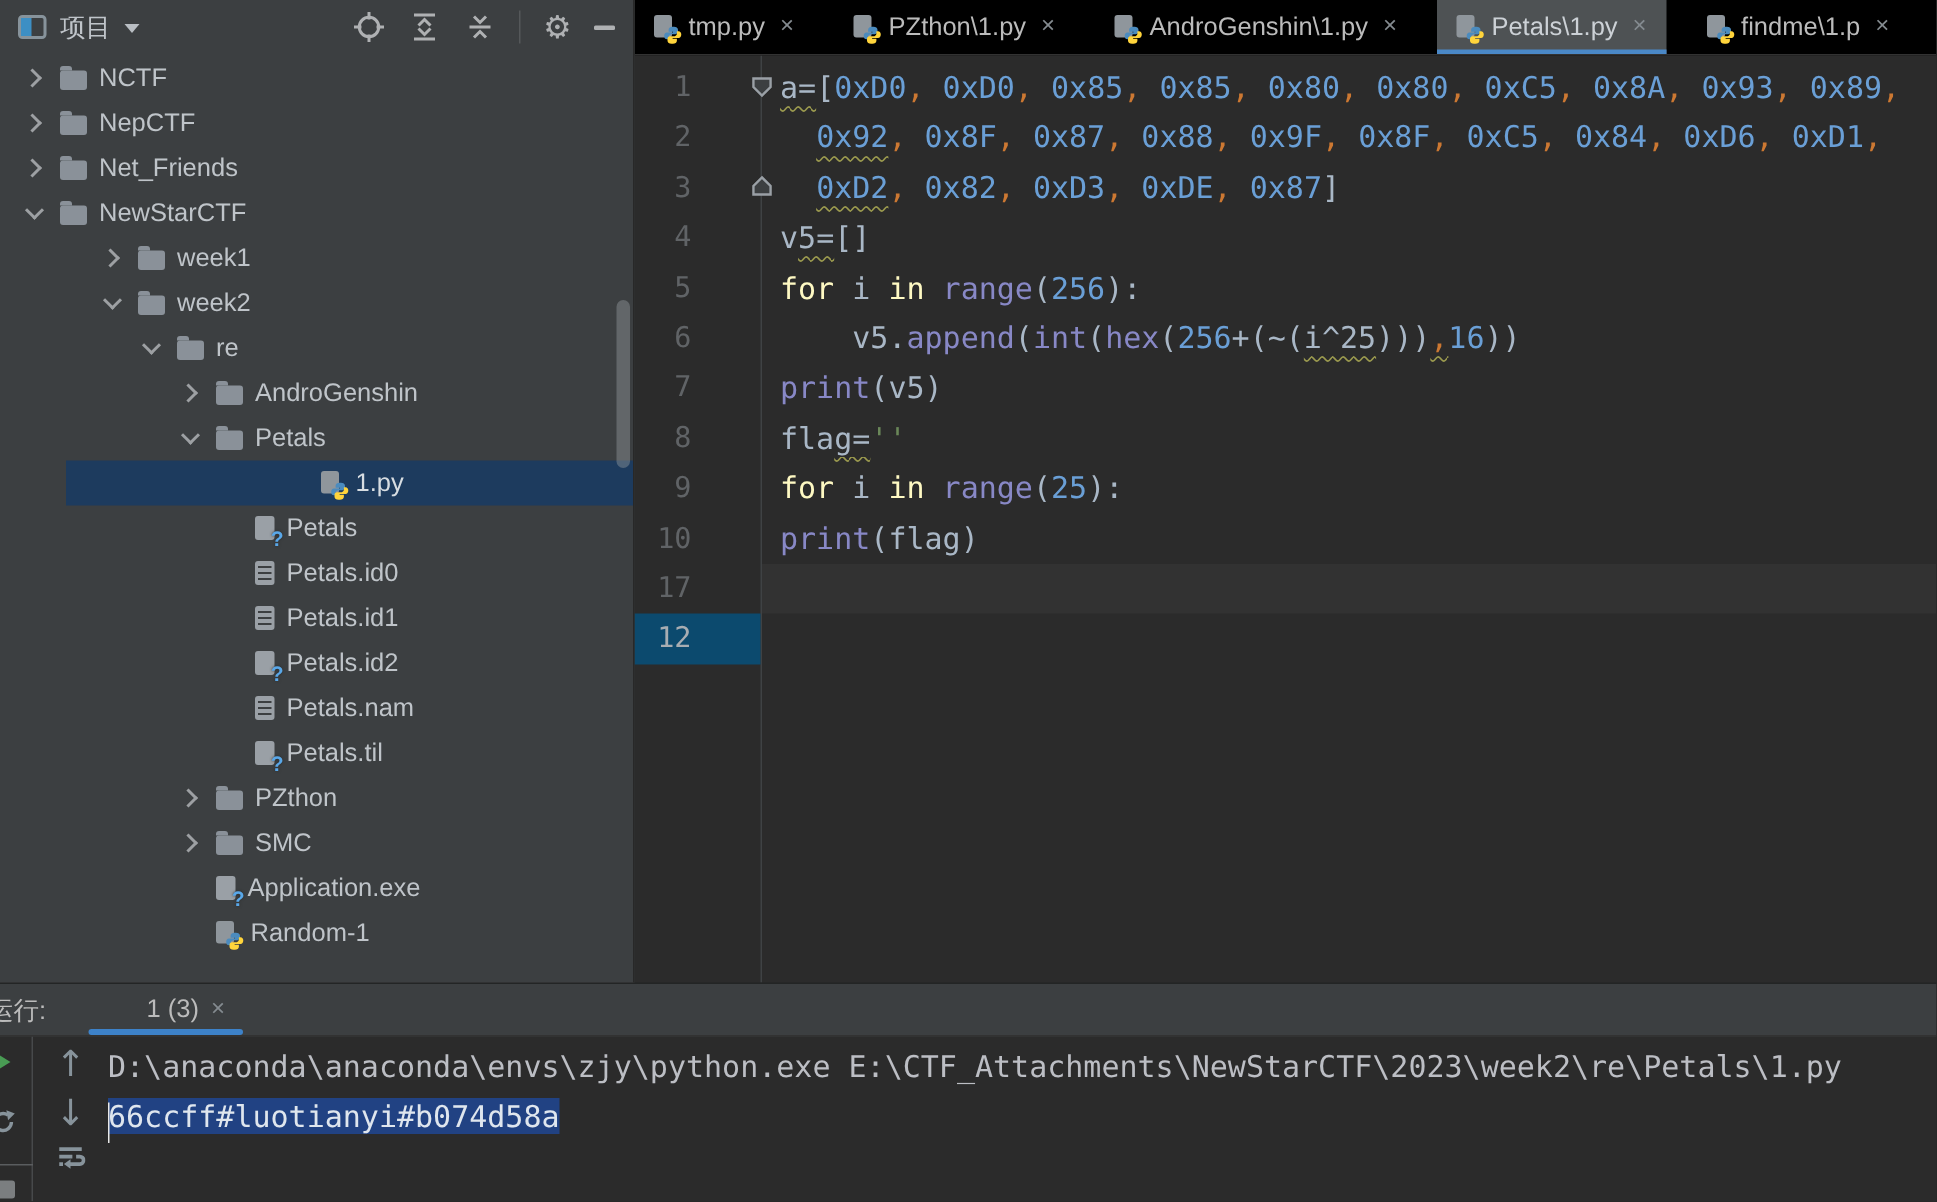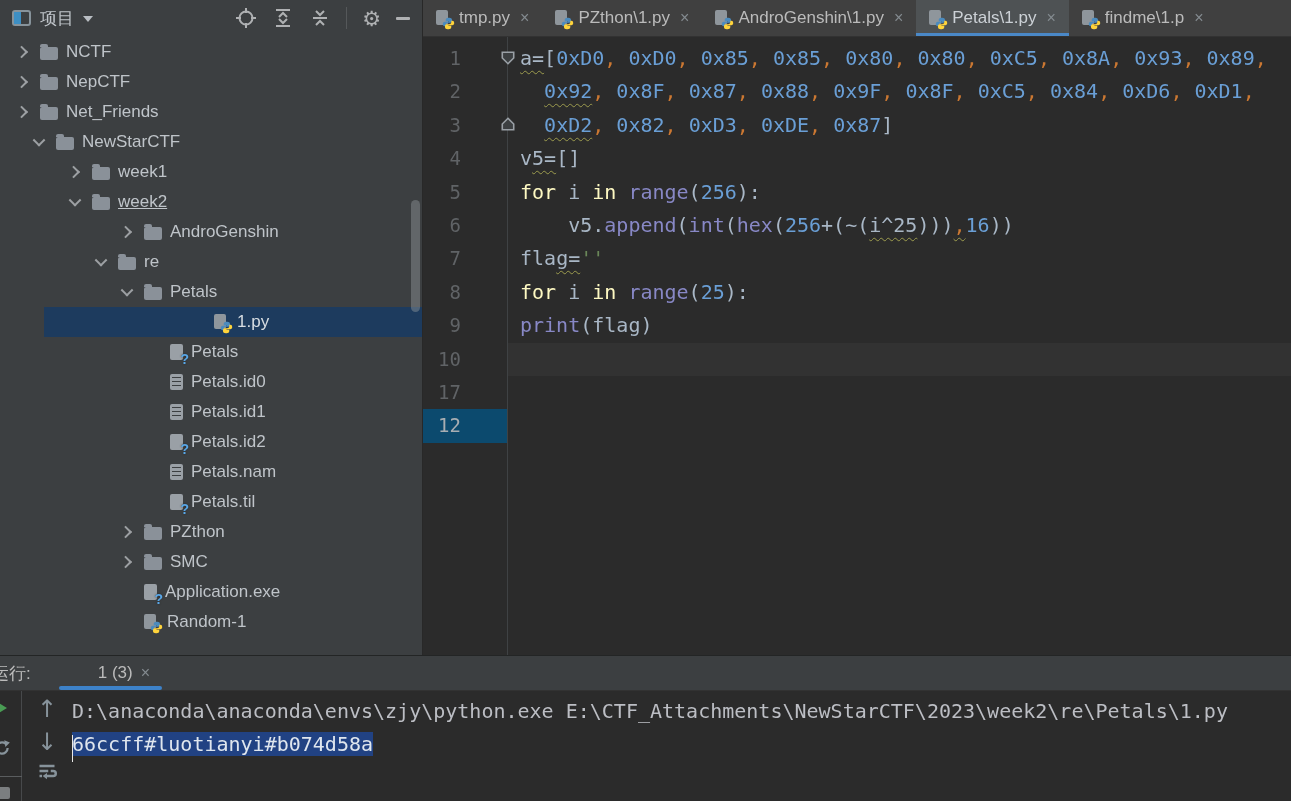--- a/index.html
+++ b/index.html
@@ -42,22 +42,22 @@
   .q-badge { position:absolute; right:-6px; bottom:-7px; color:#59a7e8; font-size:14px; font-weight:bold;
              text-shadow:0 0 2px #2b2b2b; }
   .ic-pyfile { width:15px; height:17px; }
   .ic-pyfile .page { position:absolute; left:0; top:0; width:12px; height:15px; background:#8f969c; border-radius:2px; }
   .ic-pyfile svg { position:absolute; right:-4px; bottom:-3px; }
   .tree-scrollbar { position:absolute; right:2px; top:200px; width:9px; height:112px;
                     background:rgba(145,150,155,.45); border-radius:5px; }
 
   
   .editor-area { flex:1; display:flex; flex-direction:column; background:#2b2b2b; overflow:hidden; }
-  .tabbar { height:37px; flex:0 0 auto; background:#404040; display:flex; border-bottom:1px solid #323232;
-            overflow:hidden; }
+  .tabbar { height:37px; flex:0 0 auto; background:#000000; display:flex; border-bottom:1px solid #323232;
+            overflow:hidden;gap:14px; }
   .tab { display:flex; align-items:center; gap:8px; padding:0 13px; color:#bbbbbb; font-size:17px;
          position:relative; white-space:nowrap; flex:0 0 auto; }
   .tab.active { background:#4e5254; color:#ccd1d6; }
   .tab.active::after { content:""; position:absolute; left:0; right:0; bottom:0; height:3px; background:#4a88c7; }
   .tab .close { color:#848b90; font-size:16px; margin-left:2px; }
   .tab .ic-pyfile { margin:0; }
 
   .editor { flex:1; display:flex; position:relative; overflow:hidden;
             font-family:"DejaVu Sans Mono", monospace; font-size:20px; line-height:33.4px; }
   .gutter { width:85px; flex:0 0 auto; border-right:1px solid #3f4244; color:#606366; padding-top:5px; }
@@ -138,44 +138,44 @@
           <div class="trow" style="padding-left: 12px;">
             <span class="chev right"></span>
             <span class="ic ic-folder"></span>
             <span class="label">NepCTF</span>
           </div>
           <div class="trow" style="padding-left: 12px;">
             <span class="chev right"></span>
             <span class="ic ic-folder"></span>
             <span class="label">Net_Friends</span>
           </div>
-          <div class="trow" style="padding-left: 28px;">
+          <div class="trow" style="padding-left: 12px;">
             <span class="chev down"></span>
             <span class="ic ic-folder"></span>
             <span class="label">NewStarCTF</span>
           </div>
           <div class="trow" style="padding-left: 64px;">
             <span class="chev right"></span>
             <span class="ic ic-folder"></span>
             <span class="label">week1</span>
           </div>
-          <div class="trow" style="padding-left: 64px; text-decoration: underline;">
+          <div class="trow" style="padding-left: 64px;">
             <span class="chev down"></span>
             <span class="ic ic-folder"></span>
             <span class="label">week2</span>
-          </div>
-          <div class="trow" style="padding-left: 116px;">
-            <span class="chev right"></span>
-            <span class="ic ic-folder"></span>
-            <span class="label">AndroGenshin</span>
           </div>
           <div class="trow" style="padding-left: 90px;">
             <span class="chev down"></span>
             <span class="ic ic-folder"></span>
             <span class="label">re</span>
+          </div>
+          <div class="trow" style="padding-left: 116px;">
+            <span class="chev right"></span>
+            <span class="ic ic-folder"></span>
+            <span class="label">AndroGenshin</span>
           </div>
           <div class="trow" style="padding-left: 116px;">
             <span class="chev down"></span>
             <span class="ic ic-folder"></span>
             <span class="label">Petals</span>
           </div>
           <div class="trow selected" style="padding-left: 142px; margin-left: 44px;">
             <span class="chev-spacer"></span>
             <span class="ic ic-pyfile">
               <span class="page"></span>
@@ -327,20 +327,21 @@
             <div class="ln">17</div>
             <div class="ln active">12</div>
           </div>
         <div class="code" id="code">
             <div class="code-line"><span class="tk d w">a=</span><span class="tk d">[</span><span class="tk n">0xD0</span><span class="tk c">, </span><span class="tk n">0xD0</span><span class="tk c">, </span><span class="tk n">0x85</span><span class="tk c">, </span><span class="tk n">0x85</span><span class="tk c">, </span><span class="tk n">0x80</span><span class="tk c">, </span><span class="tk n">0x80</span><span class="tk c">, </span><span class="tk n">0xC5</span><span class="tk c">, </span><span class="tk n">0x8A</span><span class="tk c">, </span><span class="tk n">0x93</span><span class="tk c">, </span><span class="tk n">0x89</span><span class="tk c">,</span></div>
             <div class="code-line"><span class="tk d">  </span><span class="tk n w">0x92</span><span class="tk c">, </span><span class="tk n">0x8F</span><span class="tk c">, </span><span class="tk n">0x87</span><span class="tk c">, </span><span class="tk n">0x88</span><span class="tk c">, </span><span class="tk n">0x9F</span><span class="tk c">, </span><span class="tk n">0x8F</span><span class="tk c">, </span><span class="tk n">0xC5</span><span class="tk c">, </span><span class="tk n">0x84</span><span class="tk c">, </span><span class="tk n">0xD6</span><span class="tk c">, </span><span class="tk n">0xD1</span><span class="tk c">,</span></div>
             <div class="code-line"><span class="tk d">  </span><span class="tk n w">0xD2</span><span class="tk c">, </span><span class="tk n">0x82</span><span class="tk c">, </span><span class="tk n">0xD3</span><span class="tk c">, </span><span class="tk n">0xDE</span><span class="tk c">, </span><span class="tk n">0x87</span><span class="tk d">]</span></div>
             <div class="code-line"><span class="tk d">v</span><span class="tk d w">5=</span><span class="tk d">[]</span></div>
             <div class="code-line"><span class="tk k">for</span><span class="tk d"> i </span><span class="tk k">in</span><span class="tk d"> </span><span class="tk f">range</span><span class="tk d">(</span><span class="tk n">256</span><span class="tk d">):</span></div>
             <div class="code-line"><span class="tk d">    v5.</span><span class="tk f">append</span><span class="tk d">(</span><span class="tk f">int</span><span class="tk d">(</span><span class="tk f">hex</span><span class="tk d">(</span><span class="tk n">256</span><span class="tk d">+(~(</span><span class="tk d w">i^25</span><span class="tk d">)))</span><span class="tk c w">,</span><span class="tk n">16</span><span class="tk d">))</span></div>
+            <div class="code-line"><span class="tk f">print</span><span class="tk d">(v5)</span></div>
             <div class="code-line"><span class="tk d">fla</span><span class="tk d w">g=</span><span class="tk s">''</span></div>
             <div class="code-line"><span class="tk k">for</span><span class="tk d"> i </span><span class="tk k">in</span><span class="tk d"> </span><span class="tk f">range</span><span class="tk d">(</span><span class="tk n">25</span><span class="tk d">):</span></div>
             <div class="code-line"><span class="tk f">print</span><span class="tk d">(flag)</span></div>
             <div class="code-line active">&nbsp;</div>
           </div>
         <svg class="fold-marker" style="top:13px" width="16" height="16" viewBox="0 0 14 14">
           <polygon points="2,2 12,2 12,7 7,12 2,7" fill="#3c3f41" stroke="#9aa0a6" stroke-width="1.4"></polygon>
         </svg>
         <svg class="fold-marker" style="top:79px" width="16" height="16" viewBox="0 0 14 14">
           <polygon points="7,2 12,7 12,12 2,12 2,7" fill="#3c3f41" stroke="#9aa0a6" stroke-width="1.4"></polygon>

